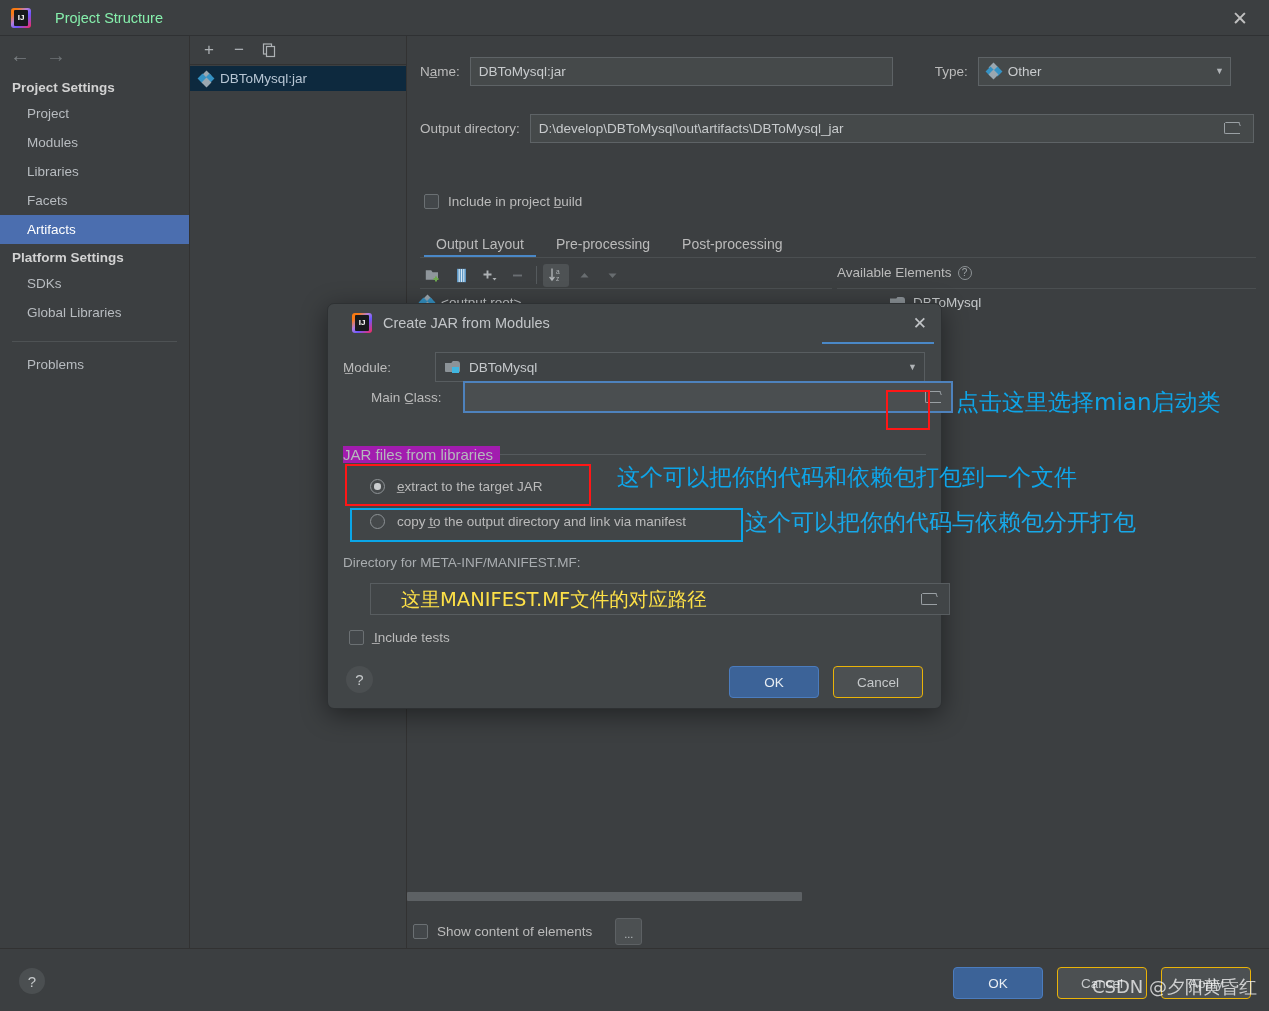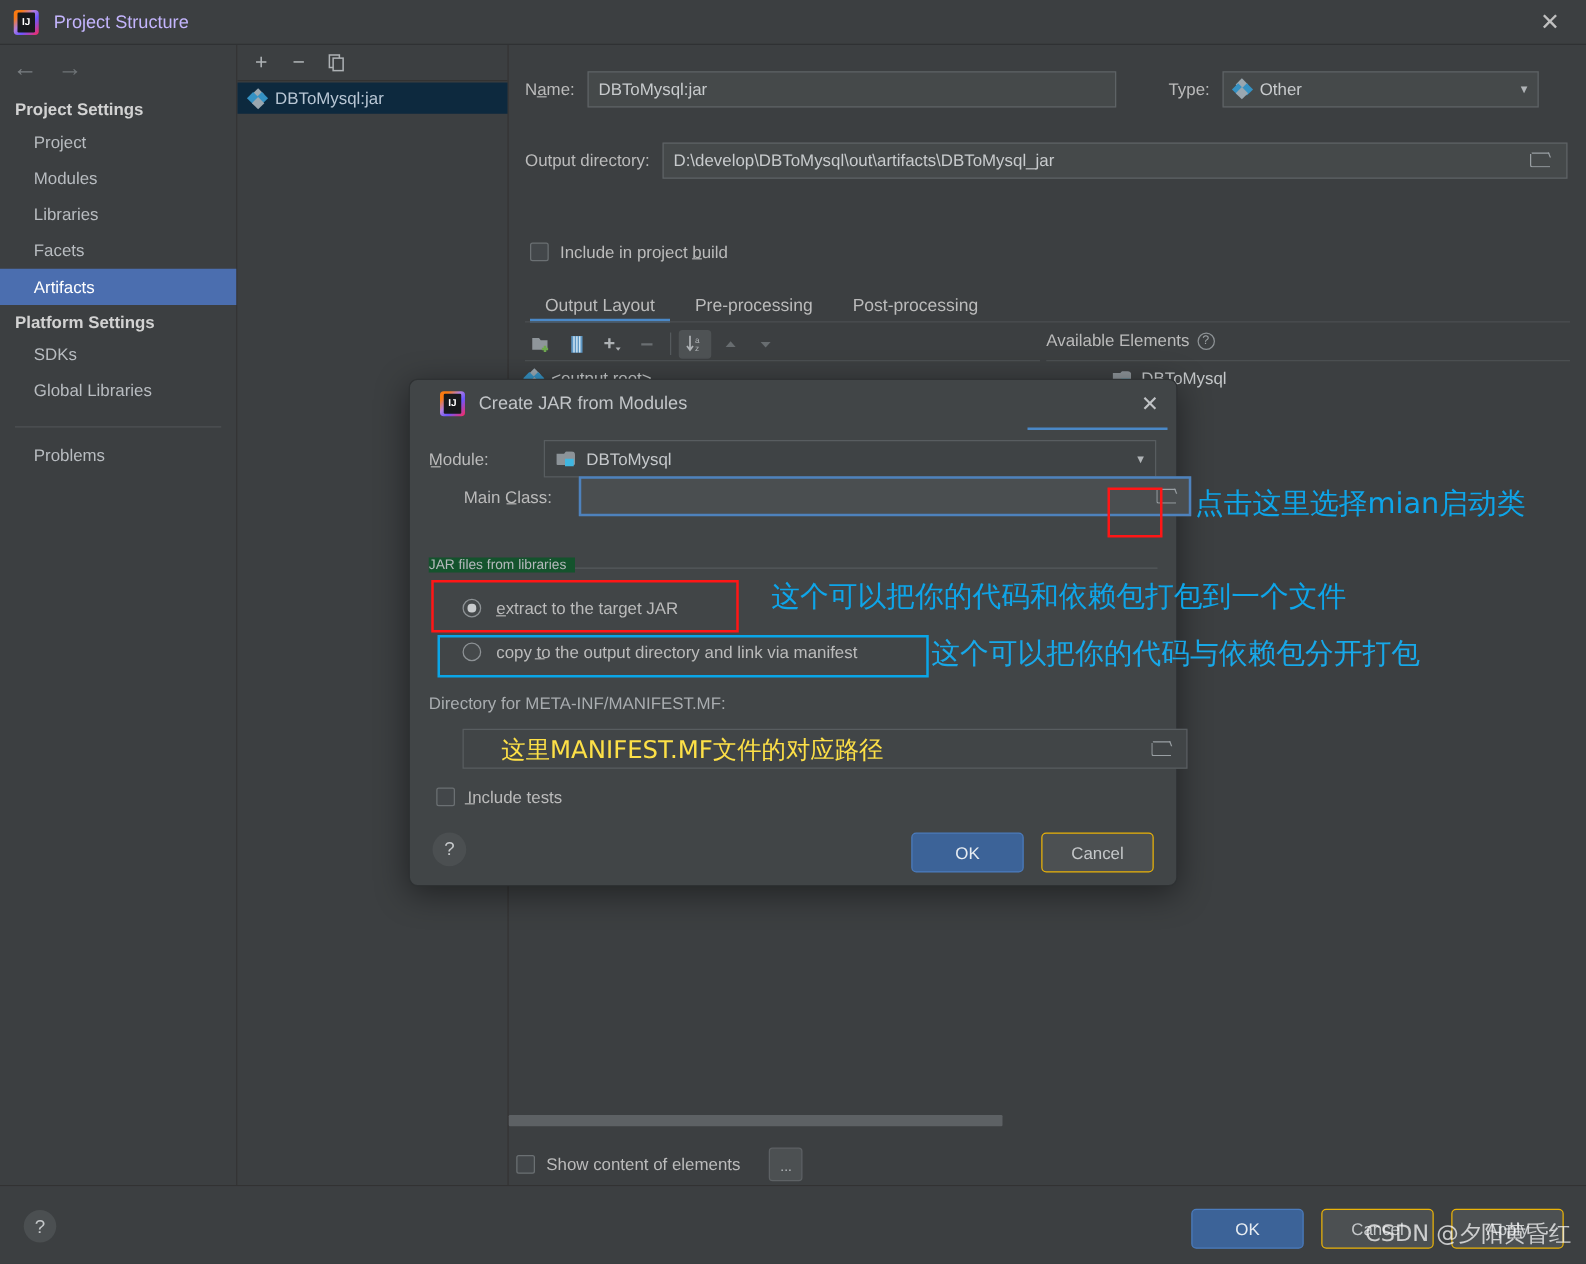--- a/index.html
+++ b/index.html
@@ -30,21 +30,21 @@
     flex: 0 0 auto;
   }
   .ij-logo::after {
     content: "IJ";
     position: absolute; left: 3px; top: 2px; width: 14px; height: 16px;
     background: #17191c; color: #fff;
     font-size: 8px; font-weight: bold; line-height: 16px; text-align: center;
     border-radius: 1px;
   }
   .titlebar .tb-title {
-    margin-left: 12px; color: #c4b5fd; font-size: 14.5px;
+    margin-left: 24px; color: #86efac; font-size: 14.5px;
   }
   .win-close {
     position: absolute; right: 0; top: 0; width: 58px; height: 36px;
     display: flex; align-items: center; justify-content: center;
     color: #c0c0c0; font-size: 19px;
   }
   .titlebar-sep {
     position: absolute; left: 0; top: 35px; width: 1269px; height: 1px;
     background: #2f3133;
   }
@@ -288,22 +288,22 @@
     background: #3f4345; border: 1px solid #585d60; height: 30px; width: 490px;
     display: flex; align-items: center; gap: 8px; padding: 0 7px 0 9px;
     color: #c6c9cc; font-size: 13.5px; position: relative;
   }
   .m-field {
     background: #4a4e50; border: 2px solid #4e82bd; height: 32px; width: 490px;
     display: flex; align-items: center; padding: 0 5px 0 9px;
     color: #c6c9cc; font-size: 13.5px;
   }
   .group-label {
-    position: absolute; left: 16px; top: 446px; color: #b5b9bc; font-size: 11px;
-    background: #14532d; padding-right: 7px; z-index: 3;
+    position: absolute; left: 16px; top: 446px; color: #b5b9bc; font-size: 15px;
+    background: #a21caf; padding-right: 7px; z-index: 3;
   }
   .group-line {
     position: absolute; left: 16px; top: 453px; width: 583px; height: 1px; background: #555a5d;
   }
   .radio {
     width: 15px; height: 15px; border-radius: 50%; border: 1.4px solid #8d9295;
     background: #45494b; position: relative; flex: 0 0 auto;
   }
   .radio.on::after {
     content: ""; position: absolute; left: 3.3px; top: 3.3px; width: 6.4px; height: 6.4px;

